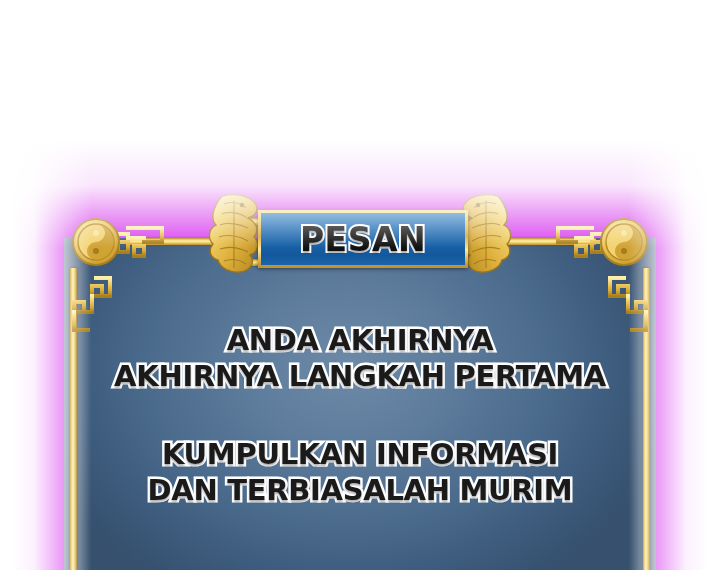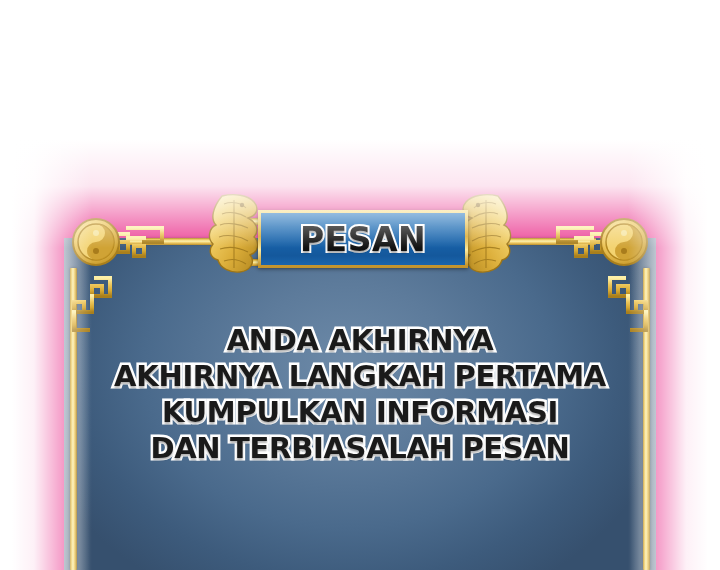--- a/index.html
+++ b/index.html
@@ -5,21 +5,21 @@
   html, body {
     margin: 0;
     padding: 0;
     background: #ffffff;
   }
   #stage {
     position: relative;
     width: 720px;
     height: 570px;
     overflow: hidden;
-    background: #ec4899;
+    background: #d946ef;
     font-family: "Liberation Sans", sans-serif;
   }
 
   
   .glow {
     position: absolute;
     left: 0; top: 0;
     width: 720px; height: 570px;
     background:
       radial-gradient(ellipse 330px 240px at 360px 430px,
@@ -153,21 +153,21 @@
     font-weight: bold;
     font-size: 29px;
     line-height: 36px;
     color: #1a1a1a;
     -webkit-text-stroke: 5px #ffffff;
     paint-order: stroke fill;
     letter-spacing: -0.3px;
     text-shadow: 0 2px 2px rgba(0,0,0,0.30);
   }
   .para { margin: 0; }
-  .para.second { }
+  .para.second { margin-top: 42px; }
   .line { display: block; }
 </style>
 </head>
 <body>
 
 <div id="stage">
 
   <div class="glow"></div>
 
   <div class="panel"></div>
@@ -305,21 +305,21 @@
     <span class="title-text">PESAN</span>
   </div>
 
   <div class="body-text">
     <p class="para first">
       <span class="line">ANDA AKHIRNYA</span>
       <span class="line">AKHIRNYA LANGKAH PERTAMA</span>
     </p>
     <p class="para second">
       <span class="line">KUMPULKAN INFORMASI</span>
-      <span class="line">DAN TERBIASALAH PESAN</span>
+      <span class="line">DAN TERBIASALAH MURIM</span>
     </p>
   </div>
 
   <div class="edge-t"></div>
   <div class="edge-l"></div>
   <div class="edge-r"></div>
 
 </div>
 
 </body></html>

